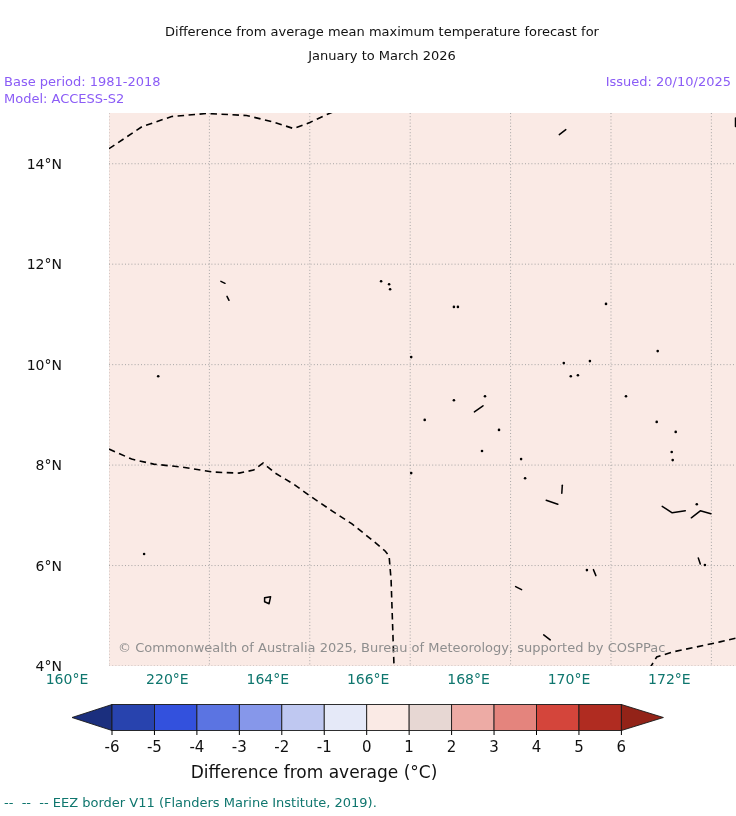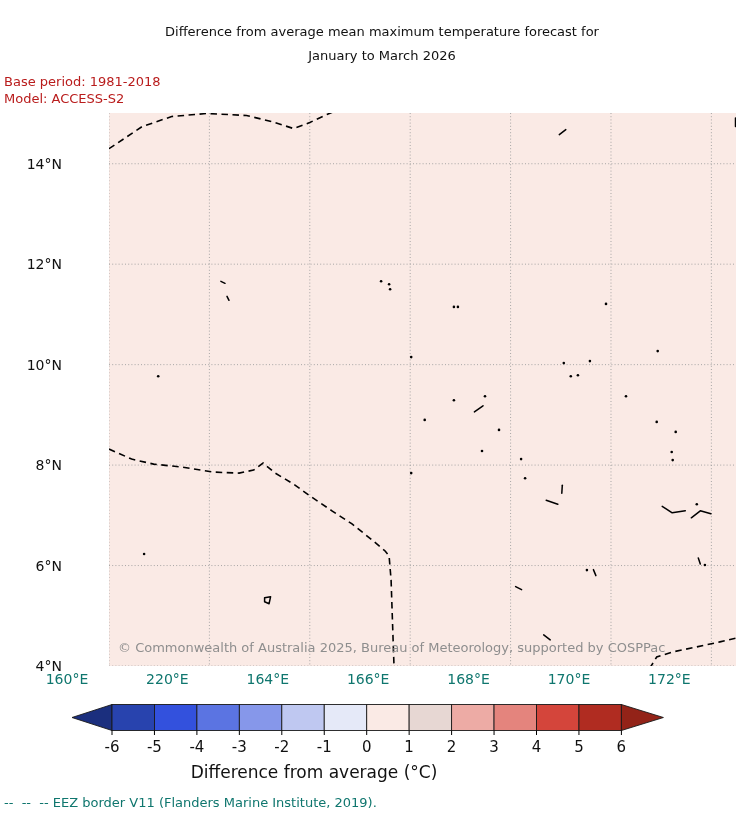--- a/index.html
+++ b/index.html
@@ -1,20 +1,20 @@
 <!DOCTYPE html>
 <html><head>
 <meta charset="utf-8">
 <style>
   html,body{margin:0;padding:0;background:#ffffff;}
   body{width:736px;height:816px;position:relative;overflow:hidden;
        font-family:"DejaVu Sans","Liberation Sans",sans-serif;color:#000;}
   .title-block{position:absolute;top:20px;left:28px;right:0;text-align:center;
                font-size:13px;line-height:24px;color:#111;}
-  .meta{position:absolute;font-size:13px;line-height:16.5px;color:#b91c1c;}
+  .meta{position:absolute;font-size:13px;line-height:16.5px;color:#8b5cf6;}
   .meta-left{top:74px;left:4px;text-align:left;}
   .meta-right{top:74px;right:5px;text-align:right;}
   .map-area{position:absolute;left:67px;top:113px;width:632px;height:553px;margin-left:42px;}
   .map-area svg{position:absolute;left:0;top:0;}
   .grid{stroke:#9e9e9e;stroke-width:0.9;stroke-dasharray:1 2.2;fill:none;}
   .eez{stroke:#000;stroke-width:1.6;stroke-dasharray:6.5 4.5;fill:none;}
   .island{stroke:#000;stroke-width:1.5;fill:none;stroke-linecap:round;stroke-linejoin:round;}
   .dot{fill:#000;stroke:none;}
   .copyright{position:absolute;left:9px;bottom:11px;font-size:13px;color:#8e8e8e;white-space:nowrap;}
   .x-tick-label{position:absolute;top:671px;transform:translateX(-50%);font-size:14px;color:#0f766e;white-space:nowrap;}
@@ -31,20 +31,21 @@
   <div>Difference from average mean maximum temperature forecast for</div>
   <div>January to March 2026</div>
 </div>
 
 <div class="meta meta-left">
   <div>Base period: 1981-2018</div>
   <div>Model: ACCESS-S2</div>
 </div>
 
 <div class="meta meta-right">
+  <div>Issued: 20/10/2025</div>
 </div>
 
 <div class="map-area">
   <svg id="map-svg" width="632" height="553" viewBox="0 0 632 553">
       <rect x="0" y="0" width="632" height="553" fill="#faeae5"></rect>
       <line x1="0" y1="0" x2="0" y2="553" class="grid"></line>
       <line x1="100.39714058776804" y1="0" x2="100.39714058776804" y2="553" class="grid"></line>
       <line x1="200.79428117553607" y1="0" x2="200.79428117553607" y2="553" class="grid"></line>
       <line x1="301.19142176330416" y1="0" x2="301.19142176330416" y2="553" class="grid"></line>
       <line x1="401.58856235107214" y1="0" x2="401.58856235107214" y2="553" class="grid"></line>

